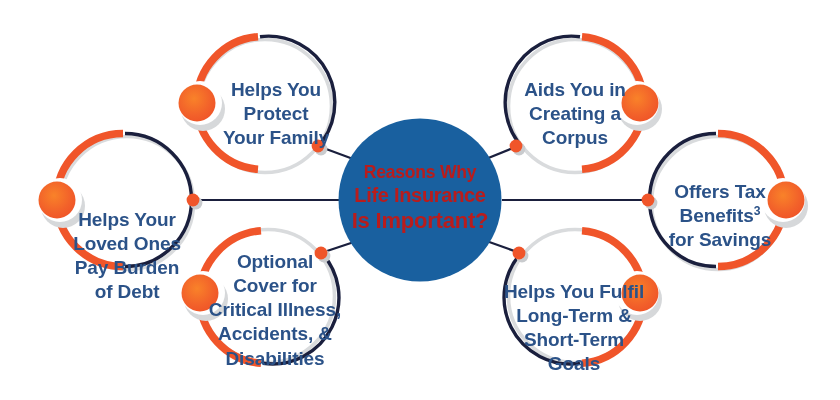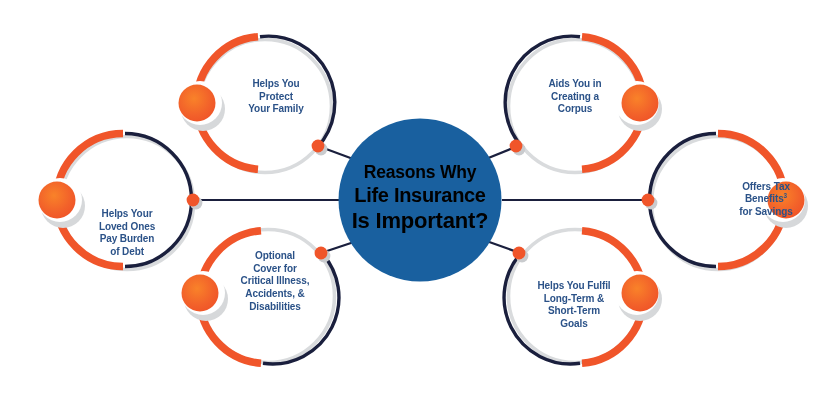--- a/index.html
+++ b/index.html
@@ -20,39 +20,39 @@
     left: 0;
     top: 0;
     width: 840px;
     height: 400px;
   }
   .node-label {
     position: absolute;
     text-align: center;
     color: #2b5288;
     font-family: "Liberation Sans", sans-serif;
-    font-size: 10px;
+    font-size: 19px;
     font-weight: 700;
     line-height: 1.27;
     letter-spacing: -0.1px;
     white-space: pre-line;
     pointer-events: none;
   }
   .node-label sup {
     font-size: 64%;
     vertical-align: super;
     line-height: 0;
   }
   #center-label {
     position: absolute;
     left: 330px;
     top: 162px;
     width: 180px;
     text-align: center;
-    color: #000000;
+    color: #b91c1c;
     line-height: 1.22;
   }
   #center-label .l1 {
     display: block;
     font-size: 17.5px;
     font-weight: 700;
     letter-spacing: -0.2px;
   }
   #center-label .l2 {
     display: block;
@@ -182,19 +182,19 @@
 Cover for
 Critical Illness,
 Accidents, &amp;
 Disabilities</div>
 
   <div class="node-label" style="left:500px; top:280px; width:148px;">Helps You Fulfil
 Long-Term &amp;
 Short-Term
 Goals</div>
 
-  <div class="node-label" style="left:655px; top:168px; width:130px;margin-left:46px;">
+  <div class="node-label" style="left:655px; top:156px; width:130px;">
     <span>Offers Tax
 Benefits</span><sup>3</sup><span>
 for Savings</span>
   </div>
 
 </div>
 
 </body></html>

